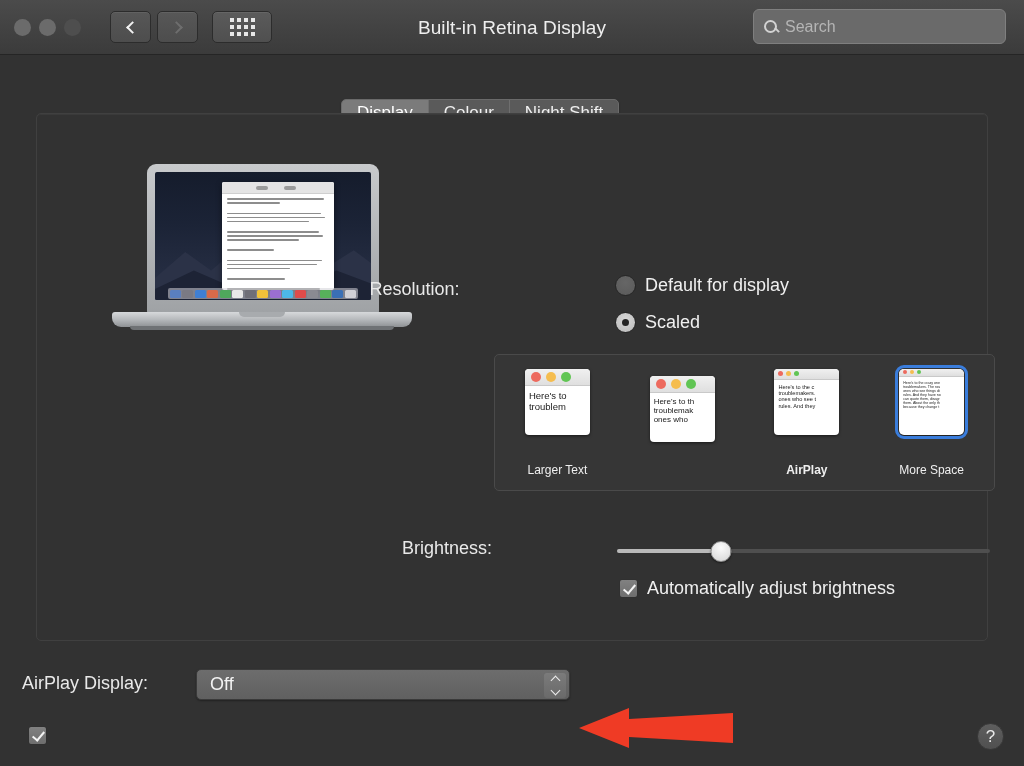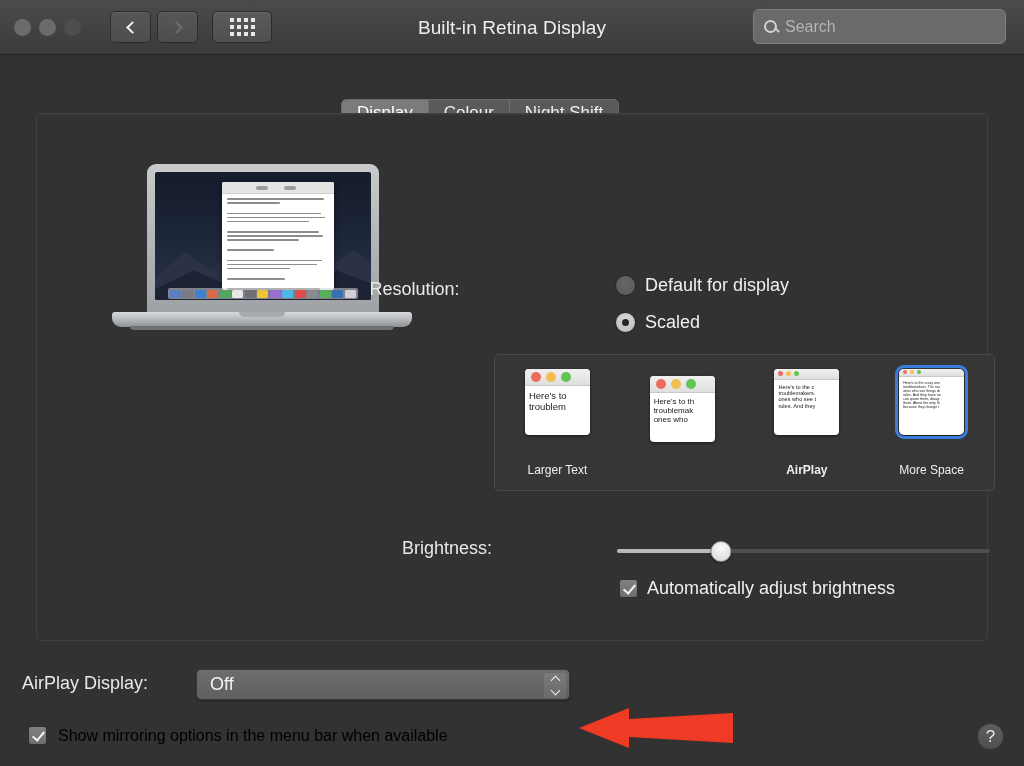--- a/index.html
+++ b/index.html
@@ -509,21 +509,20 @@
   <div class="popup">
     <span class="val">Off</span>
     <span class="stepper">
       <i class="up"></i>
         <i class="down"></i>
     </span>
   </div>
 
   <div class="chk-mirror">
     <span class="chk on"></span>
-    <span>Show mirroring options in the menu bar when available</span>
   </div>
 
   <svg class="arrow" viewBox="0 0 158 44">
     <path d="M2 22 L52 2 L52 13 L156 7 L156 37 L52 31 L52 42 Z" fill="#ef3b25"></path>
   </svg>
 
   <div class="help">?</div>
 
 </div>
 

